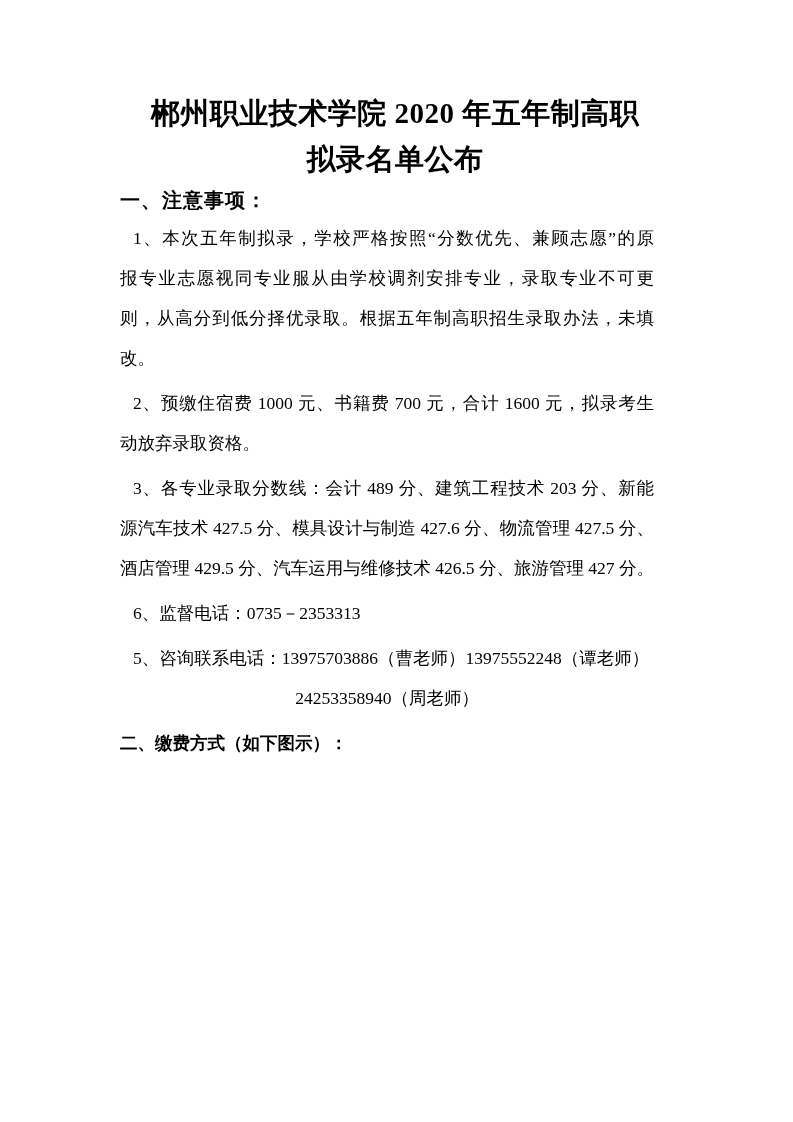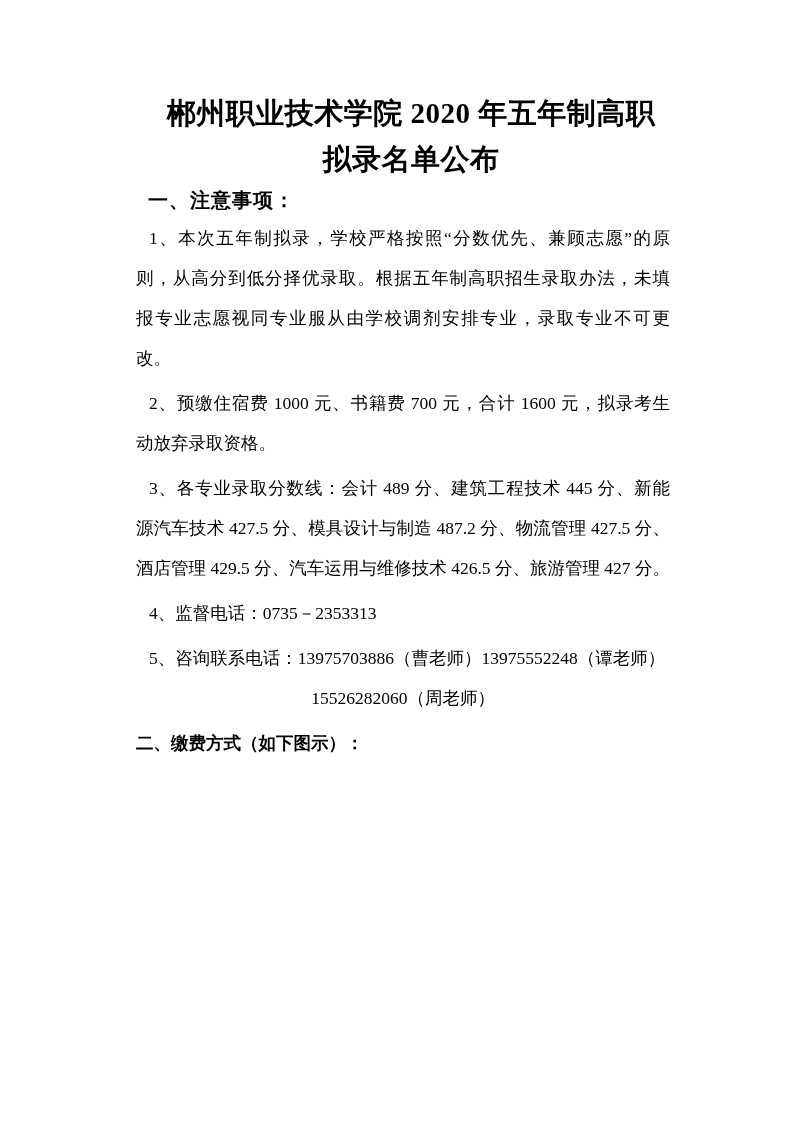--- a/index.html
+++ b/index.html
@@ -9,39 +9,38 @@
     height: 1122px;
     margin: 0 auto;
     background: #ffffff;
     color: #000000;
     font-family: "Liberation Serif", "DejaVu Serif", serif;
     overflow: hidden;
   }
   .doc {
     position: absolute;
     top: 0;
-    left: 136px;
+    left: 120px;
     width: 550px;
     padding-top: 90px;
   }
   .title {
     font-size: 29px;
     line-height: 46px;
     font-weight: bold;
     text-align: center;
     letter-spacing: 0.5px;
   }
   .h-sec1 {
     margin-top: 3px;
     font-size: 20px;
     line-height: 30px;
     font-weight: bold;
     font-family: "Liberation Sans", "DejaVu Sans", sans-serif;
     letter-spacing: 1px;
-    margin-left: 12px;
   }
   .para { margin: 0 16px 5px 0; }
   .para.first { margin-top: 3px; }
   .ln {
     font-size: 17.5px;
     line-height: 40px;
     height: 40px;
     overflow: hidden;
   }
   .ln.fill { text-align: justify; text-align-last: justify; }
@@ -64,41 +63,41 @@
 
     <div class="title">
       <div>郴州职业技术学院 2020 年五年制高职</div>
       <div>拟录名单公布</div>
     </div>
 
     <div class="h-sec1">一、注意事项：</div>
 
     <div class="para first">
       <div class="ln indent fill">1、本次五年制拟录，学校严格按照“分数优先、兼顾志愿”的原</div>
+      <div class="ln fill">报专业志愿视同专业服从由学校调剂安排专业，录取专业不可更</div>
       <div class="ln fill">则，从高分到低分择优录取。根据五年制高职招生录取办法，未填</div>
-      <div class="ln fill">报专业志愿视同专业服从由学校调剂安排专业，录取专业不可更</div>
       <div class="ln">改。</div>
     </div>
 
     <div class="para">
       <div class="ln indent fill"><span>2、预缴住宿费 </span><span class="b">1000</span><span> 元、书籍费 </span><span class="b">700</span><span> 元，合计 </span><span class="b">1600</span><span> 元</span><span class="b">，拟录考生</span></div>
       <div class="ln b">动放弃录取资格。</div>
     </div>
 
     <div class="para">
-      <div class="ln indent fill">3、各专业录取分数线：会计 489 分、建筑工程技术 445 分、新能</div>
-      <div class="ln fill">源汽车技术 427.5 分、模具设计与制造 487.2 分、物流管理 427.5 分、</div>
+      <div class="ln indent fill">3、各专业录取分数线：会计 489 分、建筑工程技术 203 分、新能</div>
+      <div class="ln fill">源汽车技术 427.5 分、模具设计与制造 427.6 分、物流管理 427.5 分、</div>
       <div class="ln fill">酒店管理 429.5 分、汽车运用与维修技术 426.5 分、旅游管理 427 分。</div>
     </div>
 
     <div class="para">
-      <div class="ln indent nowrap">4、监督电话：0735－2353313</div>
+      <div class="ln indent nowrap">6、监督电话：0735－2353313</div>
     </div>
 
     <div class="para">
       <div class="ln indent nowrap">5、咨询联系电话：13975703886（曹老师）13975552248（谭老师）</div>
-      <div class="ln centered">15526282060（周老师）</div>
+      <div class="ln centered">24253358940（周老师）</div>
     </div>
 
     <div class="h-sec2">二、缴费方式（如下图示）：</div>
 
   </div>
 </div>
 
 </body></html>

